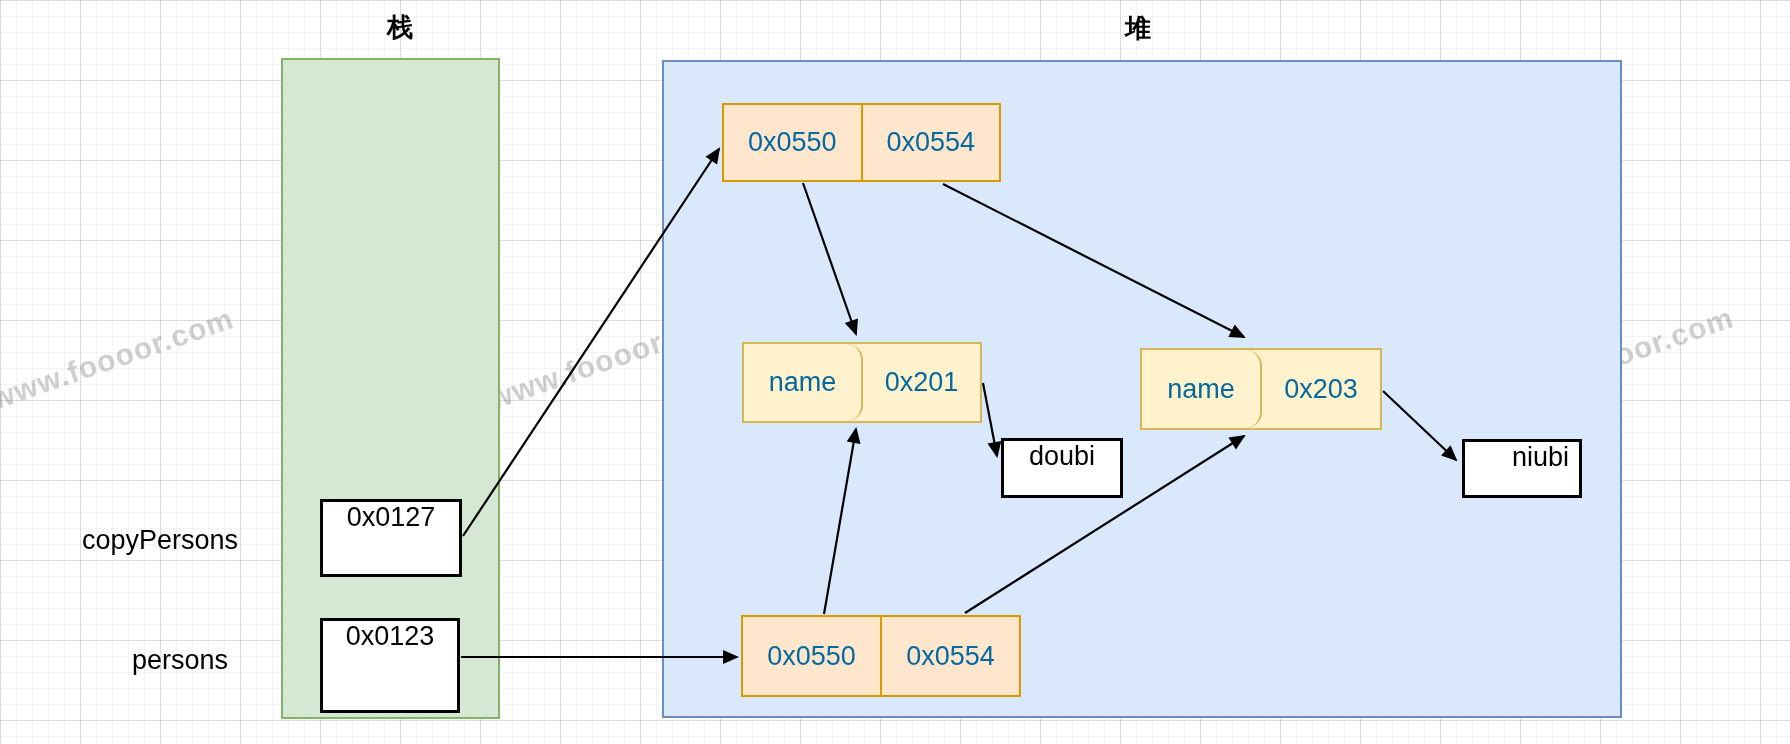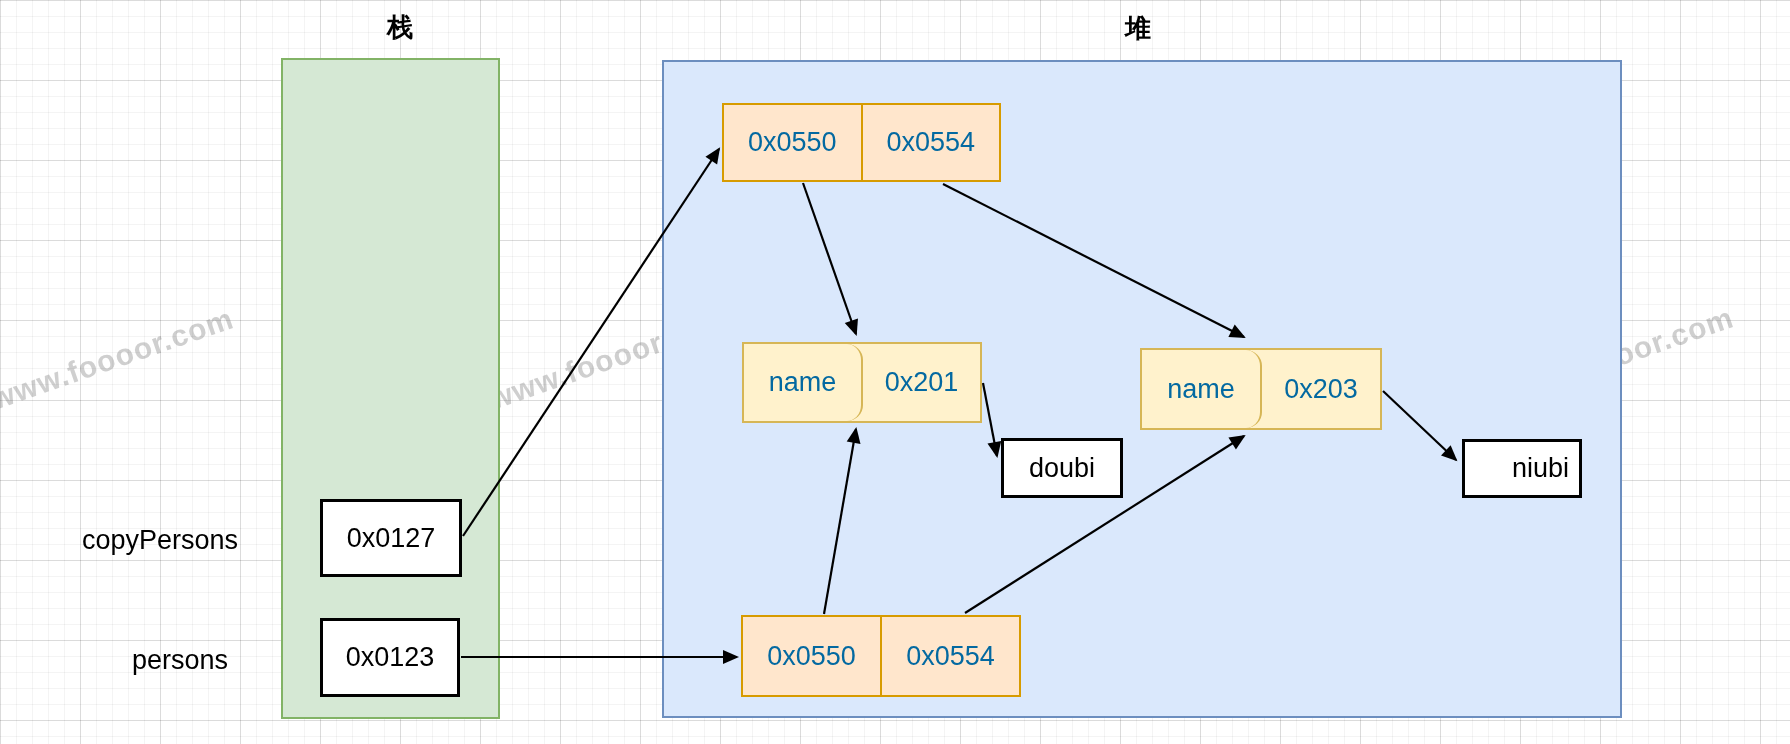--- a/index.html
+++ b/index.html
@@ -42,21 +42,21 @@
     box-sizing:border-box;white-space:nowrap;
   }
   .pair-box .cell:first-child{border-right:2px solid;border-right-color:inherit;}
   .pair-orange{background:#ffe6cc;border-color:#d79b00;}
   .pair-orange .cell:first-child{border-right-color:#d79b00;}
   .pair-yellow{background:#fff2cc;border-color:#d6b656;}
   .pair-yellow .cell:first-child{border-right-color:#d6b656;border-radius:16px;}
   .value-box{
     position:absolute;box-sizing:border-box;
     background:#ffffff;border:3px solid #000000;
-    display:flex;align-items:center;justify-content:center;
+    display:flex;align-items:flex-start;justify-content:center;
     font-size:27px;color:#000;white-space:nowrap;
   }
   .var-label{
     position:absolute;transform:translate(-50%,-50%);
     font-size:27px;color:#000;white-space:nowrap;
   }
   .watermark{
     position:absolute;
     transform:translate(-50%,-50%) rotate(-19deg);
     font-size:30px;font-weight:600;letter-spacing:1px;
@@ -81,21 +81,21 @@
 
   <div class="region stack-region"></div>
   <div class="region heap-region"></div>
 
   <div class="var-label" style="left:160px;top:540px;">copyPersons</div>
   <div class="var-label" style="left:180px;top:660px;">persons</div>
 
   <div class="value-box" style="left:320px;top:499px;width:142px;height:78px;">
     <span>0x0127</span>
   </div>
-  <div class="value-box" style="left:320px;top:618px;width:140px;height:79px;">
+  <div class="value-box" style="left:320px;top:618px;width:140px;height:95px;">
     <span>0x0123</span>
   </div>
 
   <div class="pair-box pair-orange" style="left:722px;top:103px;width:279px;height:79px;">
     <div class="cell">0x0550</div>
     <div class="cell">0x0554</div>
   </div>
 
   <div class="pair-box pair-orange" style="left:741px;top:615px;width:280px;height:82px;">
     <div class="cell">0x0550</div>

